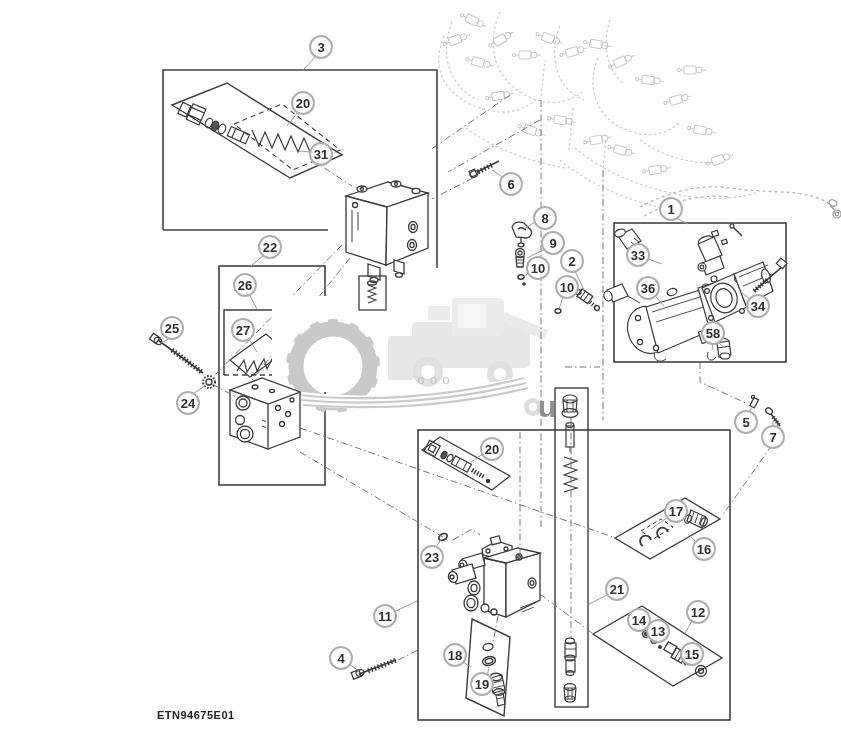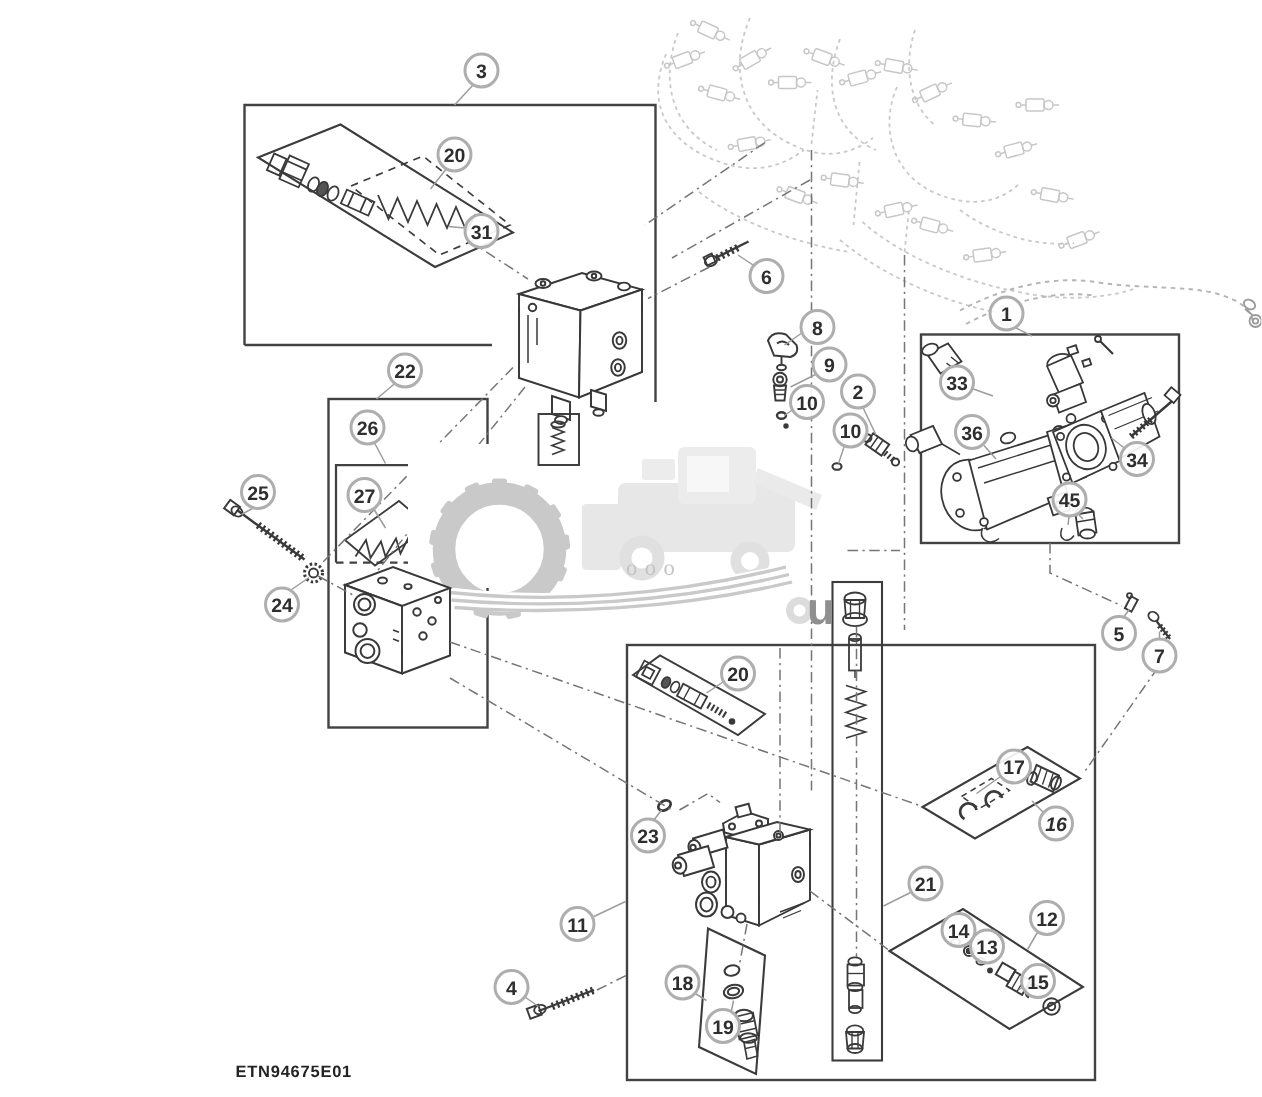--- a/index.html
+++ b/index.html
@@ -533,32 +533,32 @@
 <div class="callout" style="left:761px;top:425px;">7</div>
 <div class="callout" style="left:533px;top:206px;">8</div>
 <div class="callout" style="left:541px;top:231px;">9</div>
 <div class="callout" style="left:526px;top:256px;">10</div>
 <div class="callout" style="left:555px;top:275px;">10</div>
 <div class="callout" style="left:373px;top:604px;">11</div>
 <div class="callout" style="left:686px;top:600px;">12</div>
 <div class="callout" style="left:646px;top:619px;">13</div>
 <div class="callout" style="left:627px;top:608px;">14</div>
 <div class="callout" style="left:680px;top:642px;">15</div>
-<div class="callout" style="left:692px;top:537px;font-style:italic;">16</div>
+<div class="callout" style="left:692px;top:537px;">16</div>
 <div class="callout" style="left:664px;top:499px;">17</div>
 <div class="callout" style="left:443px;top:643px;">18</div>
 <div class="callout" style="left:470px;top:672px;text-align:center;">19</div>
 <div class="callout" style="left:480px;top:437px;">20</div>
 <div class="callout" style="left:605px;top:577px;">21</div>
 <div class="callout" style="left:258px;top:235px;">22</div>
 <div class="callout" style="left:420px;top:545px;">23</div>
 <div class="callout" style="left:176px;top:391px;">24</div>
 <div class="callout" style="left:160px;top:316px;">25</div>
 <div class="callout" style="left:233px;top:273px;">26</div>
 <div class="callout" style="left:231px;top:318px;">27</div>
 <div class="callout" style="left:291px;top:91px;">20</div>
 <div class="callout" style="left:309px;top:142px;">31</div>
 <div class="callout" style="left:626px;top:243px;">33</div>
 <div class="callout" style="left:746px;top:294px;">34</div>
-<div class="callout" style="left:701px;top:321px;">45</div>
+<div class="callout" style="left:701px;top:321px;">58</div>
 <div class="callout" style="left:636px;top:276px;">36</div>
 
 </div>
 
 </body></html>

